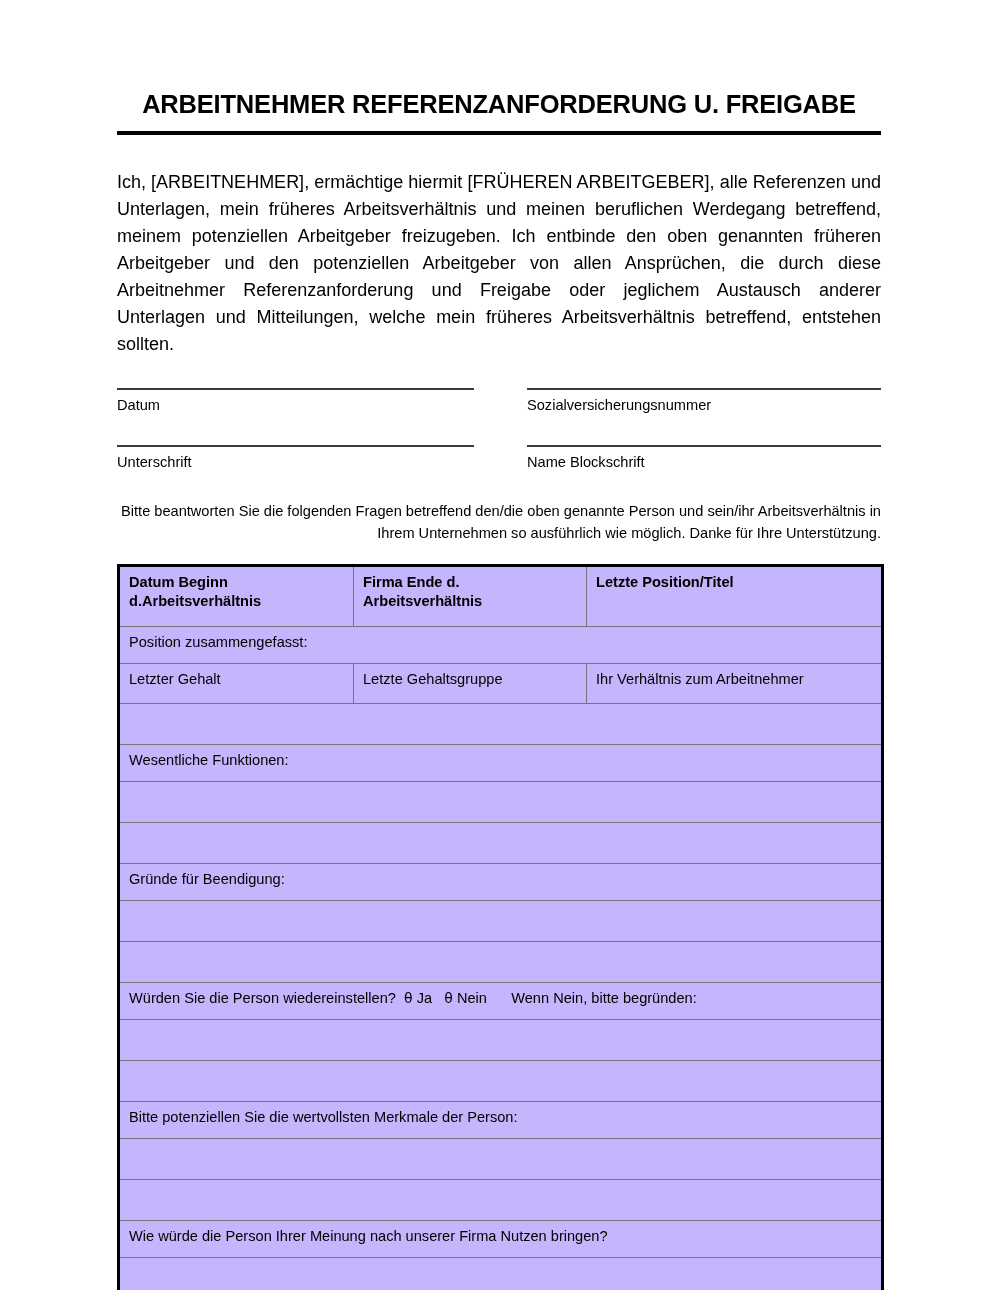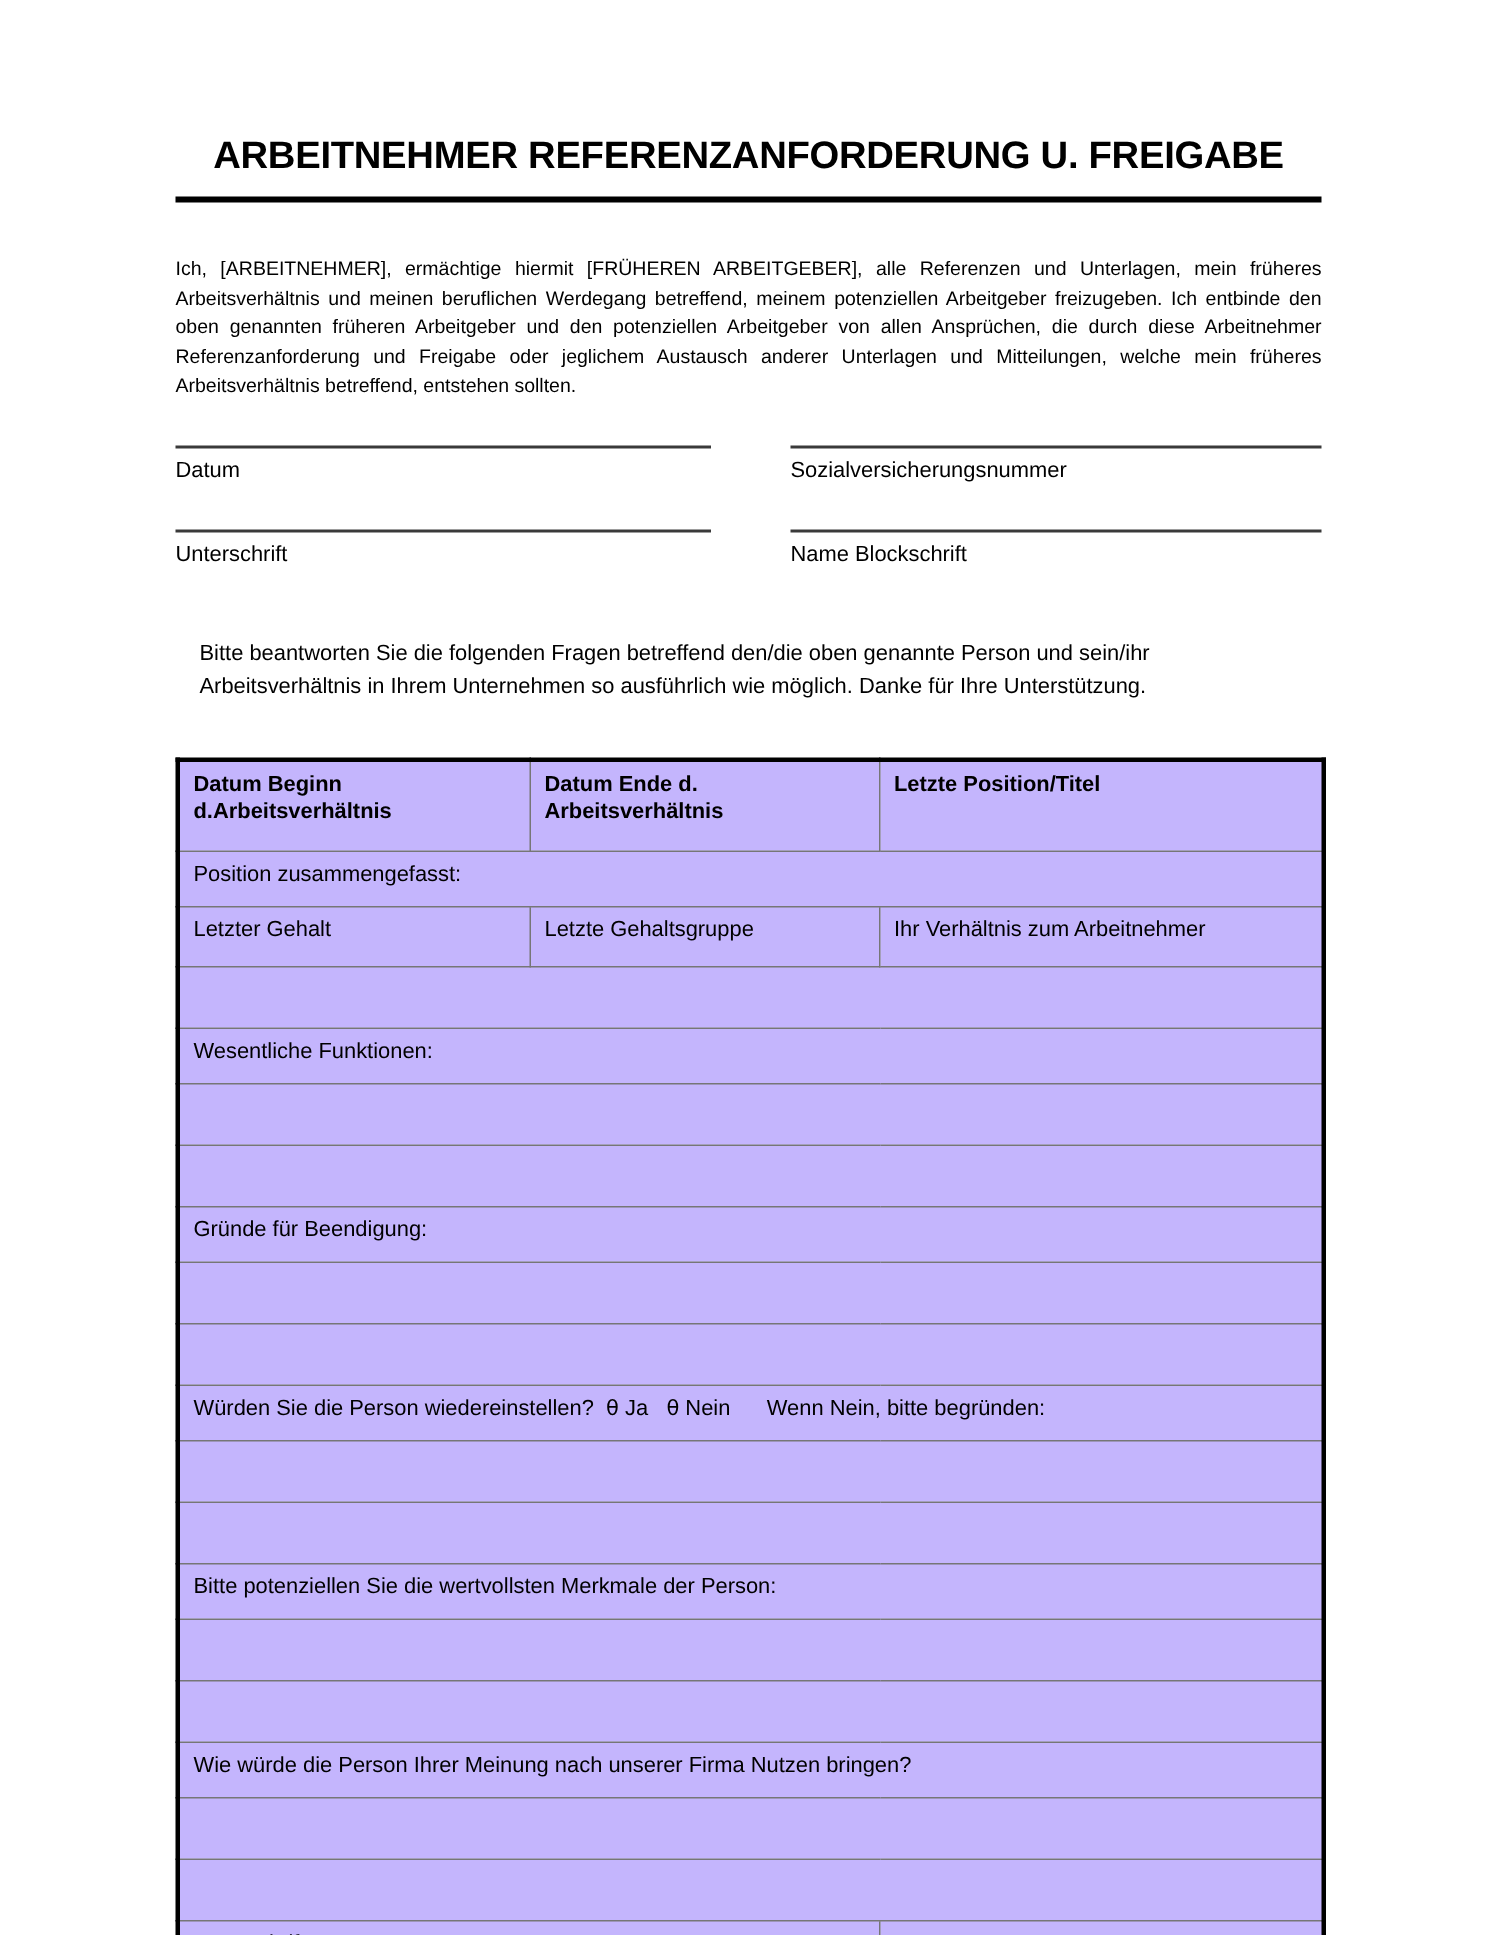--- a/index.html
+++ b/index.html
@@ -45,21 +45,21 @@
     margin-top: 12px;
     height: 4px;
     background: #000000;
     width: 100%;
   }
 
   
   .intro {
     margin: 0;
     padding-top: 34px;
-    font-size: 13px;
+    font-size: 18px;
     line-height: 1.50;
     text-align: justify;
     text-justify: inter-word;
   }
 
   
   .sig-block {
     position: relative;
     width: 100%;
   }
@@ -88,25 +88,25 @@
     width: 100%;
   }
   .sig-label {
     font-size: 14.6px;
     line-height: 1.2;
     padding-top: 7px;
   }
 
   
   .instructions {
-    margin: 16px;
+    margin: 0;
     padding-top: 30px;
     font-size: 14.6px;
     line-height: 1.50;
-    text-align: left;
+    text-align: right;
   }
 
   
   .form-table-wrap {
     padding-top: 19px;
   }
   table.form-table {
     border-collapse: collapse;
     width: 764px;
     table-layout: fixed;
@@ -191,21 +191,21 @@
       <table class="form-table">
         <colgroup>
           <col style="width:235px">
           <col style="width:233px">
           <col style="width:296px">
         </colgroup>
         <tbody>
 
           <tr>
             <td class="hdr">Datum Beginn d.Arbeitsverhältnis</td>
-            <td class="hdr">Datum Ende d. Arbeitsverhältnis</td>
+            <td class="hdr">Firma Ende d. Arbeitsverhältnis</td>
             <td class="hdr">Letzte Position/Titel</td>
           </tr>
 
           <tr>
             <td class="qrow" colspan="3">Position zusammengefasst:</td>
           </tr>
 
           <tr>
             <td class="sub">Letzter Gehalt</td>
             <td class="sub">Letzte Gehaltsgruppe</td>

